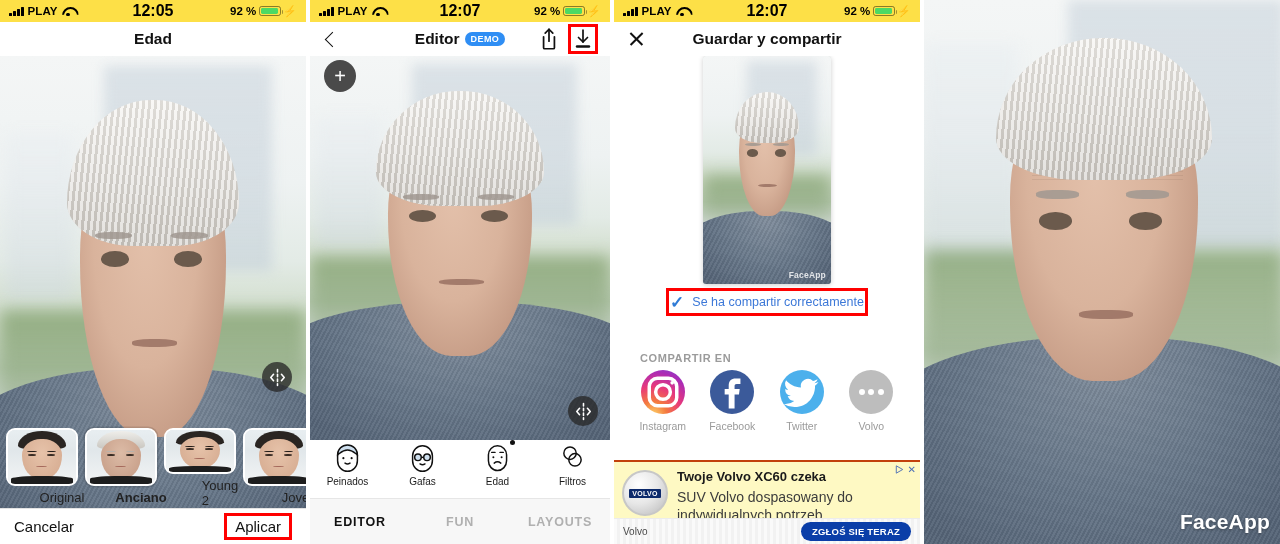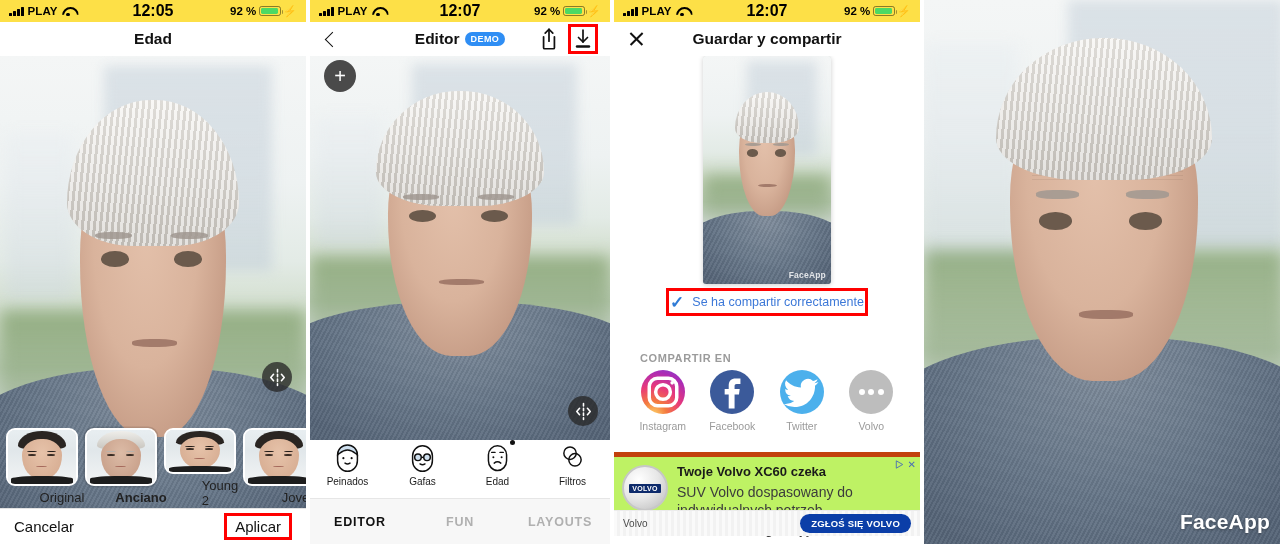--- a/index.html
+++ b/index.html
@@ -179,21 +179,21 @@
   .share-row { position:absolute; left:14px; right:14px; top:370px; display:flex; z-index:6;}
   .share-item { flex:1; display:flex; flex-direction:column; align-items:center; }
   .share-circle { width:44px; height:44px; border-radius:50%; display:flex; align-items:center; justify-content:center; color:#fff;}
   .ig { background: radial-gradient(circle at 28% 102%, #fdd36a 0%, #f47b3f 24%, #e8397a 52%, #ac2bb5 78%, #6f4fd8 100%); }
   .fb { background:#3b5a9a; } .tw { background:#4cb0ec; } .ot { background:#bdbdbd; }
   .share-lbl { font-size:10.5px; color:#9a9a9a; margin-top:6px; }
   .dots { display:flex; gap:3.5px; }
   .dots i { width:6px;height:6px;border-radius:50%; background:#fff; display:block;}
 
   
-  .ad { position:absolute; left:0; right:0; bottom:8px; height:84px; background:#bef264; border-top:5px solid #c2410c; z-index: 14;}
+  .ad { position:absolute; left:0; right:0; bottom:0; height:84px; background:#fef9c3; border-top:2px solid #c2410c; z-index: 14;}
   .ad-top { display:flex; padding:8px 8px 0 8px; gap:9px; position:relative; }
   .ad-logo { width:46px; height:46px; border-radius:50%; flex:none; position:relative;
     background: radial-gradient(circle at 35% 30%, #fff 0%, #e7e7e7 48%, #b9b9b9 100%);
     border: 2px solid #c7c7c7; display:flex; align-items:center; justify-content:center;}
   .ad-logo span { font-size:7px; font-weight:bold; color:#fff; background:#0d2a6b; padding:1px 3px; letter-spacing:.3px; border-radius:1px;}
   .ad-title { font-size:13px; font-weight:bold; color:#1a1a1a; line-height:1.15; }
   .ad-sub { font-size:14px; color:#3c3c3c; line-height:1.32; margin-top:3px;}
   .ad-x { position:absolute; right:4px; top:2px; display:flex; gap:3px; align-items:center; color:#4a6fb5; font-size:10px;}
   .ad-bot { position:absolute; left:0; right:0; bottom:0; height:26px; border-top:1px solid #ececec;
     display:flex; align-items:center; justify-content:space-between; padding:0 9px;
@@ -572,21 +572,21 @@
         </div>
         <div class="ad-x">
           <svg width="11" height="11" viewBox="0 0 24 24" fill="none" stroke="#4a6fb5" stroke-width="2">
             <polygon points="5,4 19,12 5,20" fill="none"></polygon>
           </svg>
           <span>✕</span>
         </div>
       </div>
       <div class="ad-bot">
         <span class="ad-adv">Volvo</span>
-        <span class="ad-cta">ZGŁOŚ SIĘ VOLVO</span>
+        <span class="ad-cta">ZGŁOŚ SIĘ TERAZ</span>
       </div>
     </div>
   </div>
 
   <div class="gap"></div>
 
   <div class="panel p4">
     <div class="p4-photo">
       <div class="ph-sky"></div>
       <div class="ph-bldg" style="left:40%;top:0;width:60%;height:46%;"></div>

